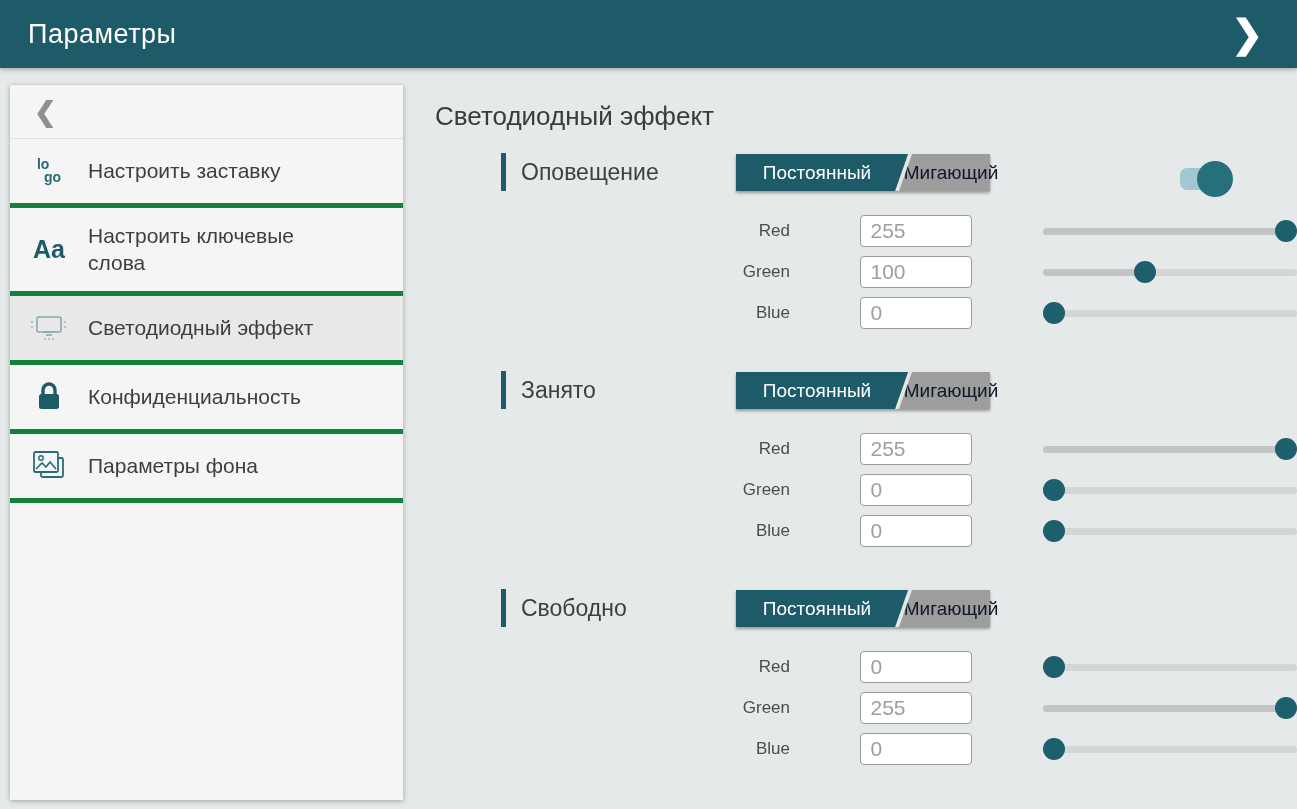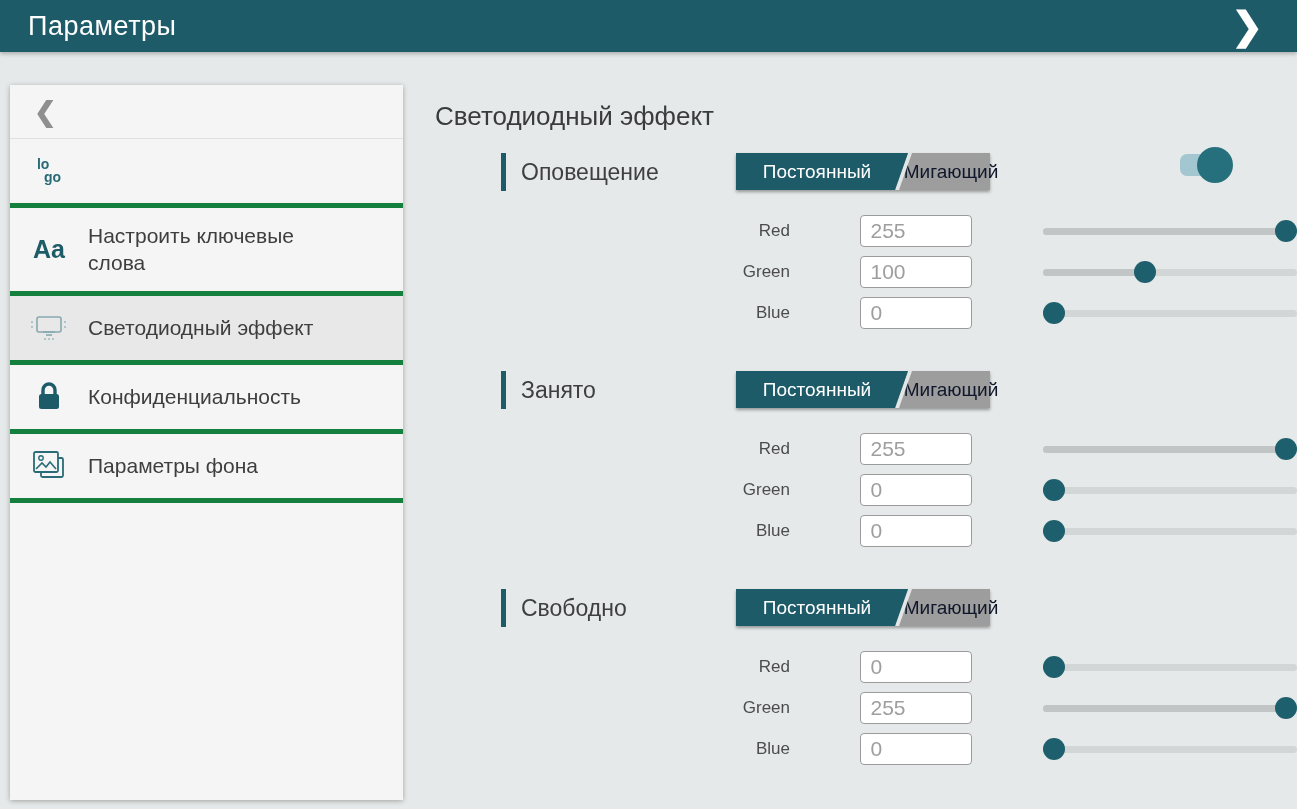--- a/index.html
+++ b/index.html
@@ -5,21 +5,21 @@
   * { box-sizing: border-box; margin: 0; padding: 0; }
   html,body { width:1297px; height:809px; }
   body {
     font-family: "Liberation Sans", sans-serif;
     background:#e6e9e9;
     overflow:hidden;
     position:relative;
   }
   
   .header {
-    position:absolute; left:0; top:0; width:1297px; height:52px;
+    position:absolute; left:0; top:0; width:1297px; height:68px;
     background:#1d5b69; color:#fff;
     display:flex; align-items:center;
     padding:0 28px;
     box-shadow:0 2px 4px rgba(0,0,0,.25);
     z-index:20;
   }
   .header-title { font-size:27px; font-weight:400; letter-spacing:.5px; }
   .header-forward {
     margin-left:auto; font-size:38px; font-weight:bold; color:#fff;
     cursor:pointer; line-height:1; padding:4px 6px;
@@ -52,21 +52,21 @@
   }
   .logo-ic { color:#276b77; font-size:14px; font-weight:bold; line-height:.95; text-align:left; }
   .logo-ic span { display:block; }
   .logo-ic span:last-child { margin-left:7px; }
   .aa-ic { color:#1d5b69; font-size:25px; font-weight:bold; }
   
   .main { position:absolute; left:435px; top:68px; right:0; bottom:0; }
   .main-title { margin-top:33px; font-size:26px; color:#3b3b3b; }
   .section { margin-top:0; }
   .sec-head {
-    display:flex; align-items:flex-start; height:38px; margin-left:20px; margin-top:21px;
+    display:flex; align-items:flex-end; height:38px; margin-left:20px; margin-top:21px;
     position:relative;
     padding-left:46px;
   }
   .sec-title-wrap { width:235px; display:flex; align-items:center; }
   .sec-bar { width:5px; height:38px; background:#1d5b69; margin-right:15px; }
   .sec-title { font-size:23px; color:#3f3f3f; }
   
   .segmented {
     position:relative; width:254px; height:37px; background:#9d9d9d;
     box-shadow:0 2px 3px rgba(0,0,0,.35);
@@ -149,20 +149,21 @@
     <span class="back-chevron">❮</span>
   </div>
 
   <div class="side-item">
     <div class="side-icon">
       <div class="logo-ic">
         <span>lo</span>
         <span>go</span>
       </div>
     </div>
+    <div class="side-label">Настроить заставку</div>
   </div>
 
   <div class="side-item two-line">
     <div class="side-icon">
       <span class="aa-ic">Aa</span>
     </div>
     <div class="side-label">Настроить ключевые слова</div>
   </div>
 
   <div class="side-item selected">

